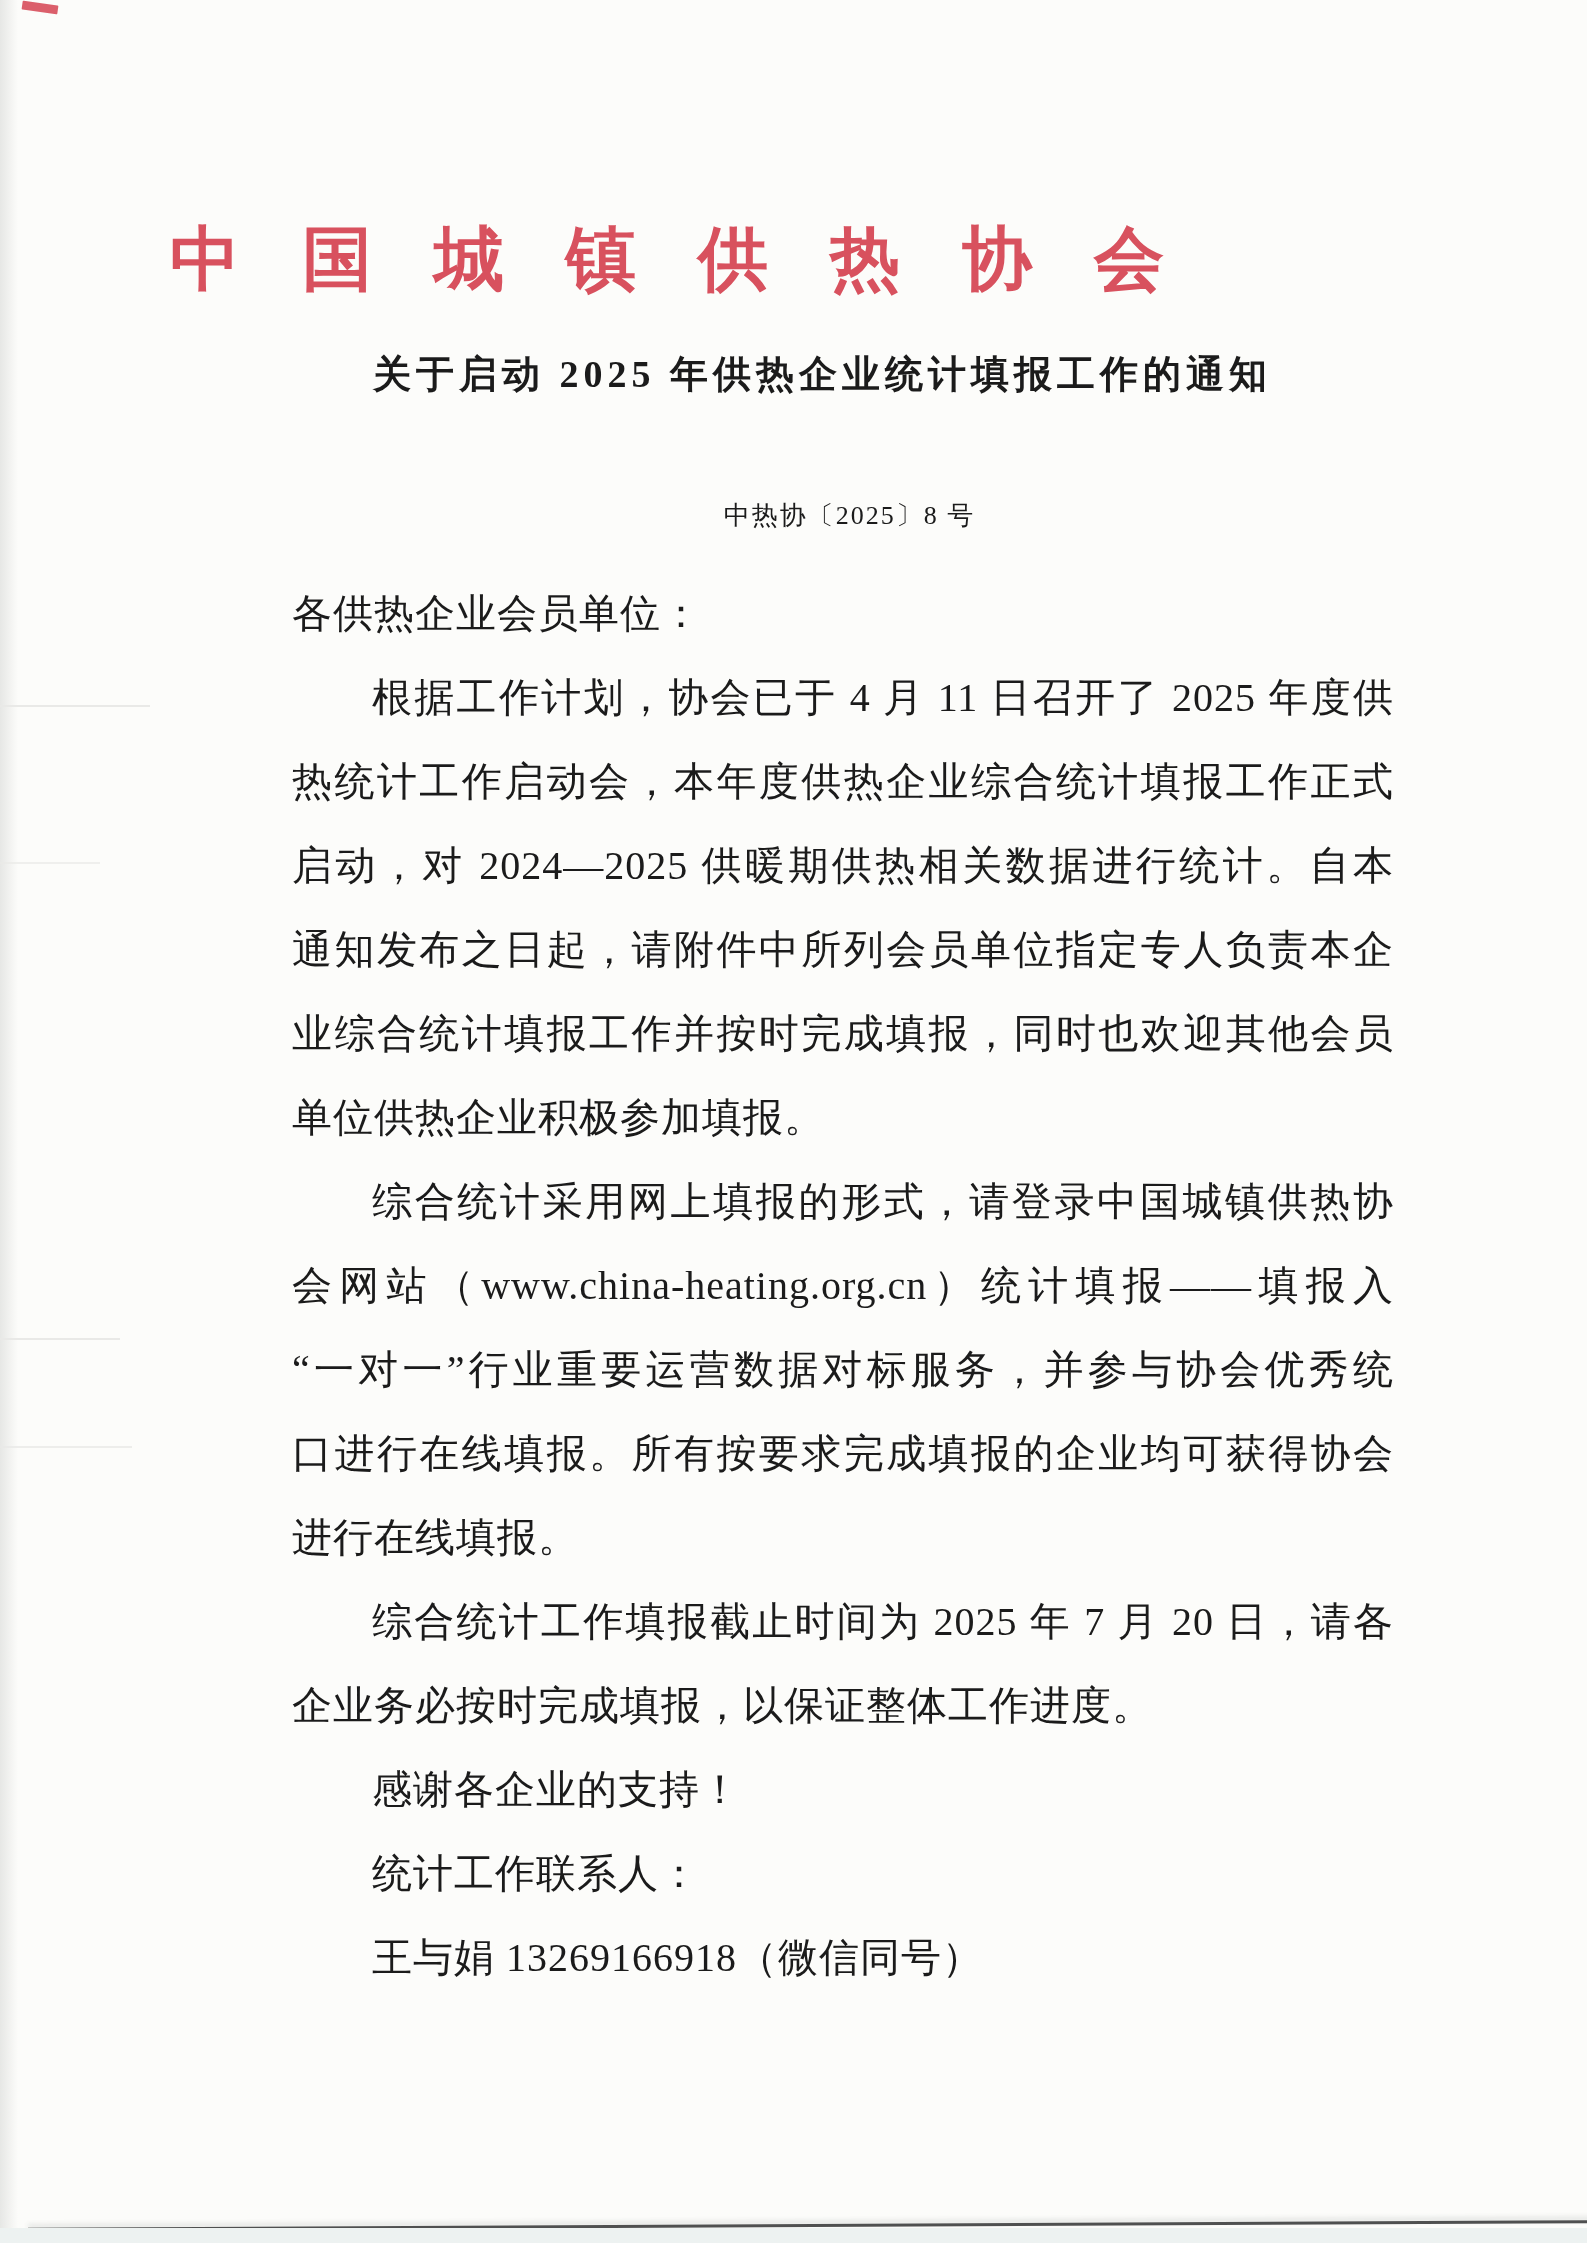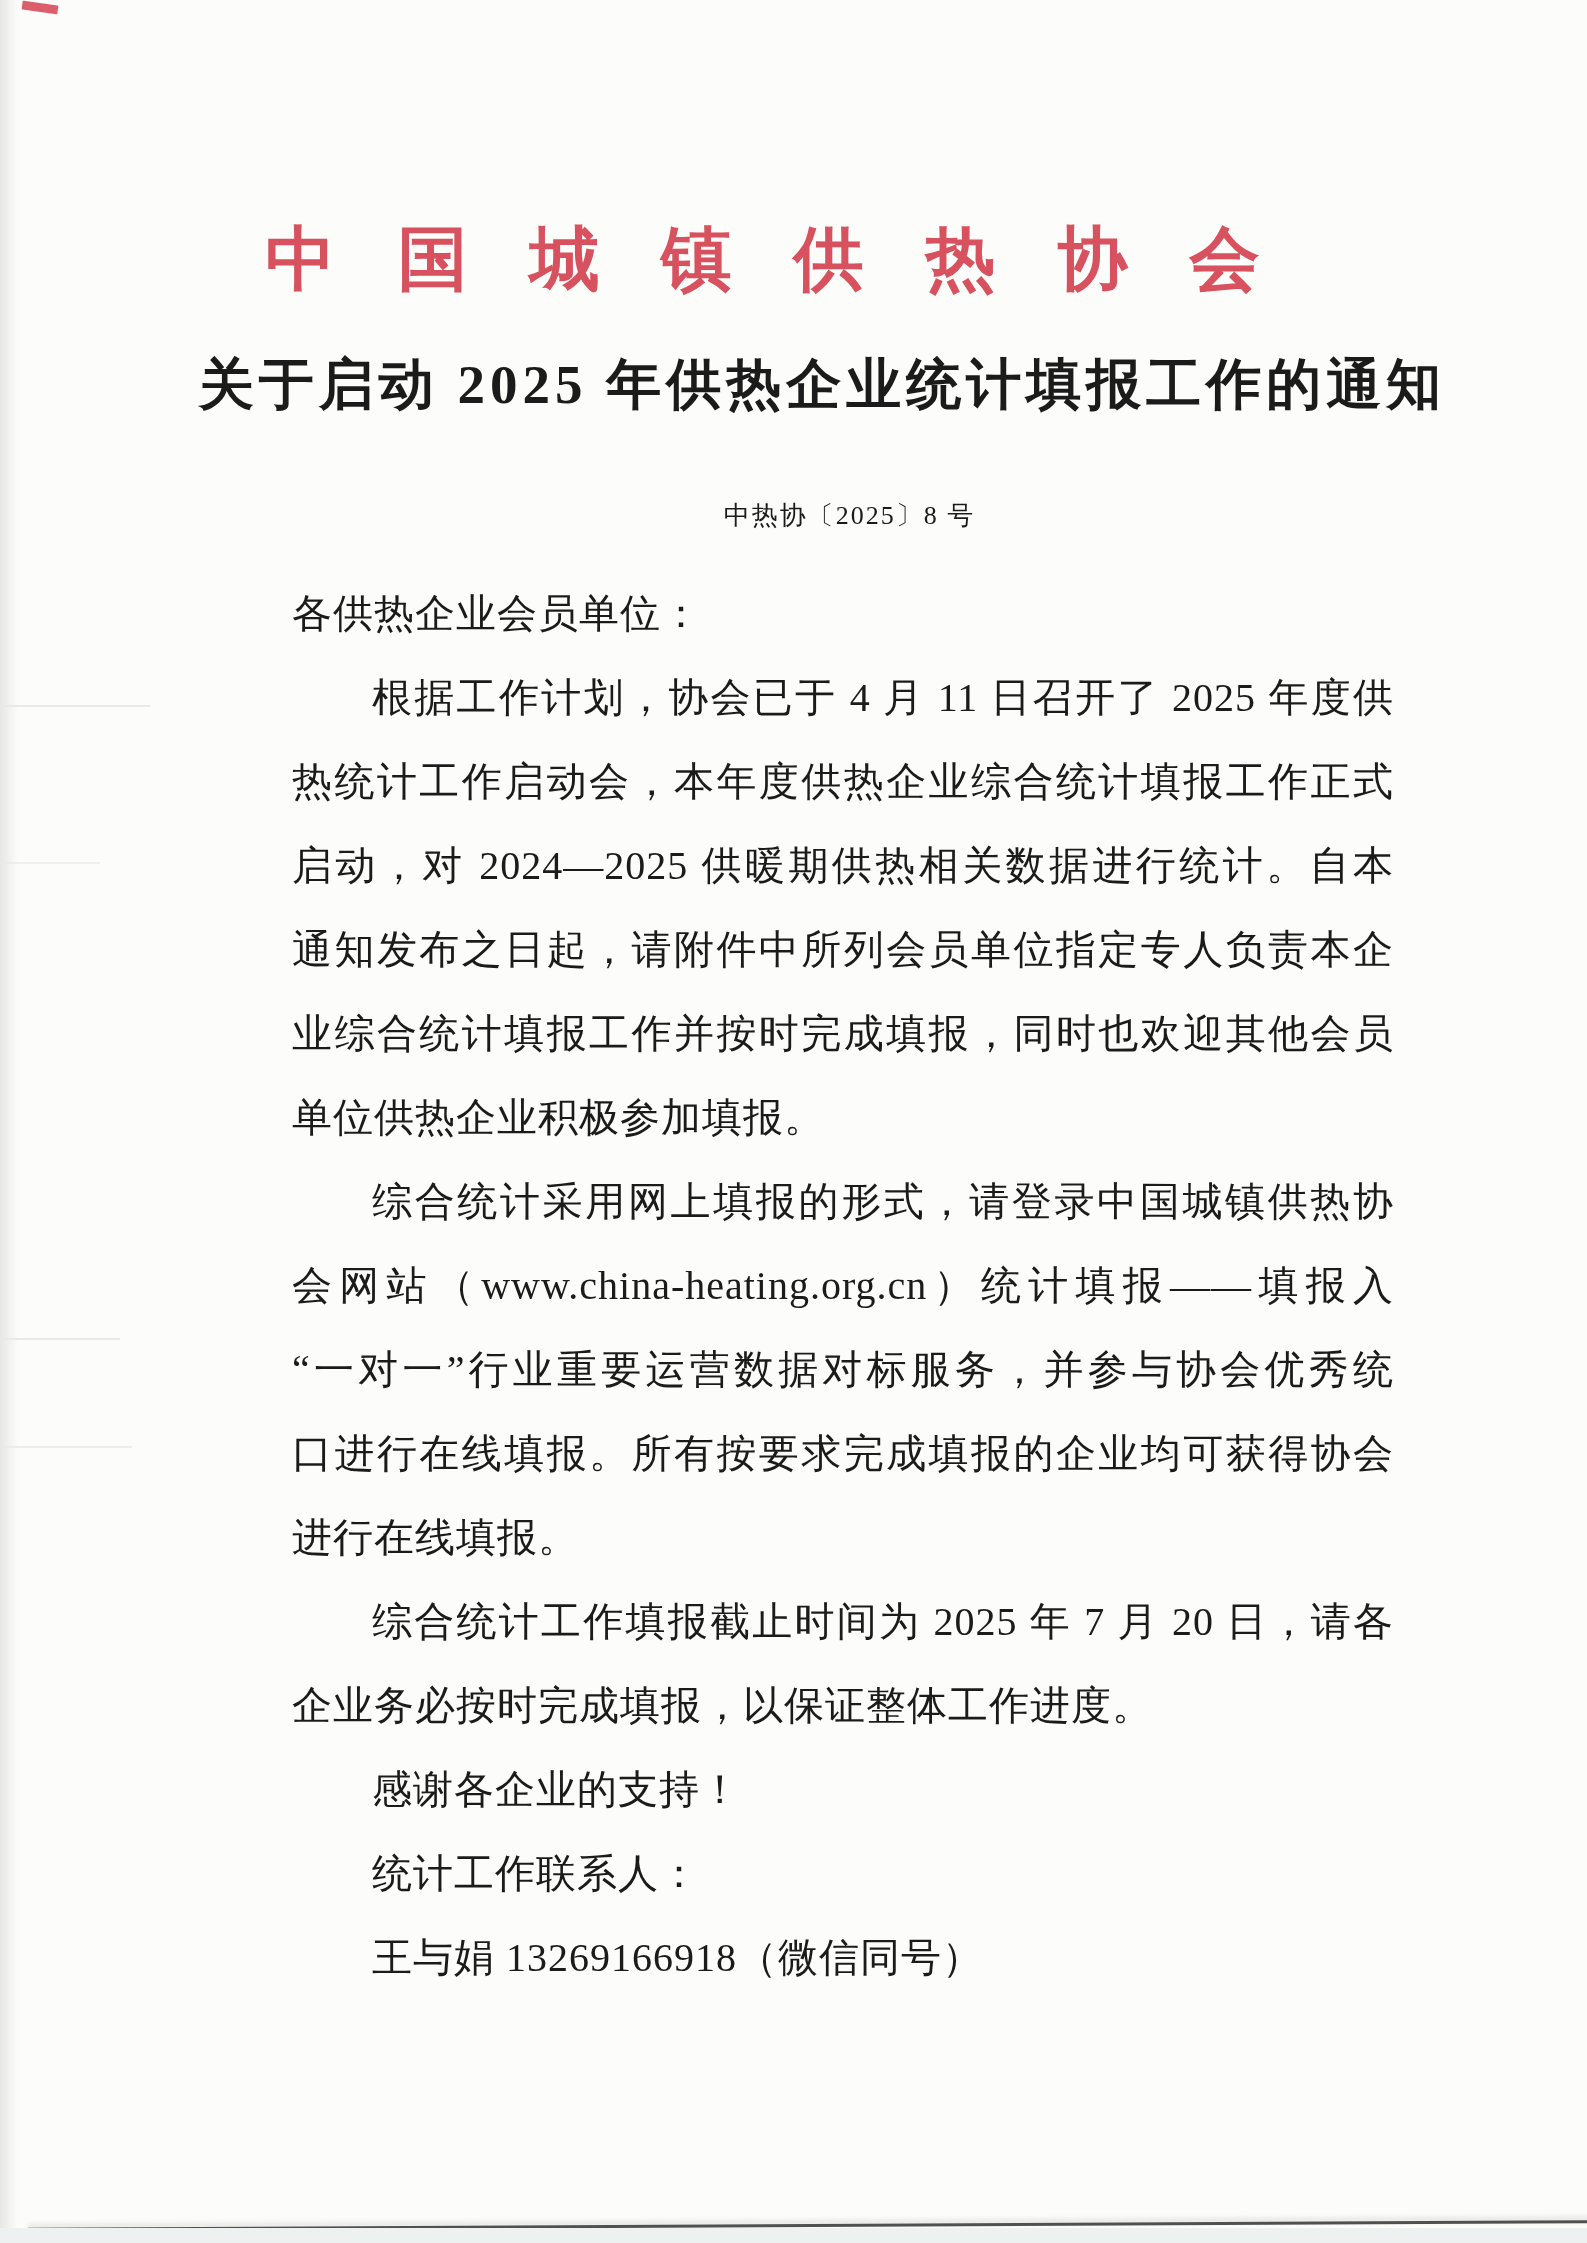--- a/index.html
+++ b/index.html
@@ -39,31 +39,30 @@
     background:#4f5050;transform:rotate(-0.28deg);
     box-shadow:0 -3px 5px rgba(60,70,70,0.18);
   }
   .below-page{
     position:absolute;left:0;right:0;top:2228px;bottom:0;
     background:#edf2f1;
   }
 
   .org-title{
     position:absolute;top:218px;left:0;width:100%;margin:0;
-    box-sizing:border-box;
-    text-align:center;
+    box-sizing:border-box;padding-left:170px;
     font-size:70px;line-height:1.2;font-weight:700;
     letter-spacing:62px;white-space:nowrap;
     color:var(--red);
   }
   .doc-title{
     position:absolute;top:352px;left:0;width:100%;margin:0;
     box-sizing:border-box;padding-left:58px;
     text-align:center;
-    font-size:55px;line-height:1.2;font-weight:700;
+    font-size:38px;line-height:1.2;font-weight:700;
     letter-spacing:5px;white-space:nowrap;
     color:var(--ink);
   }
   .doc-number{
     position:absolute;top:498px;left:0;width:100%;
     box-sizing:border-box;padding-left:112px;
     text-align:center;
     font-size:26px;font-weight:400;letter-spacing:2px;
     color:var(--ink);
   }

